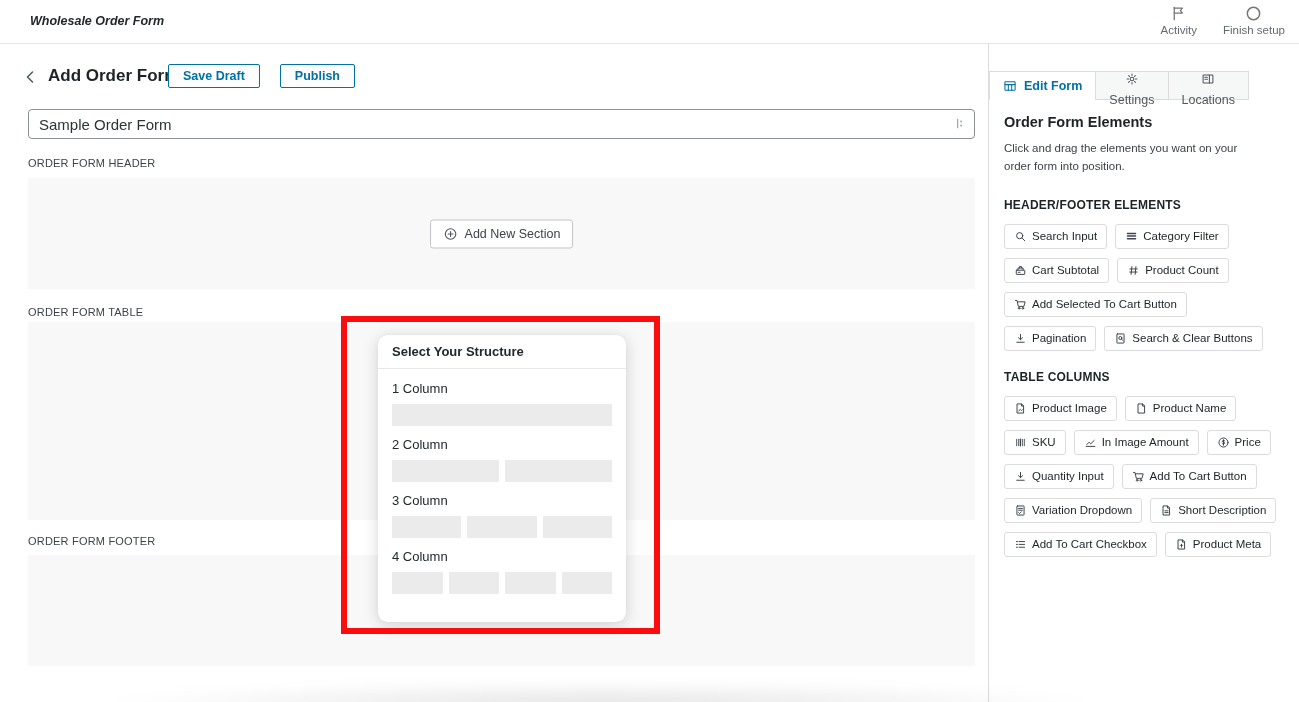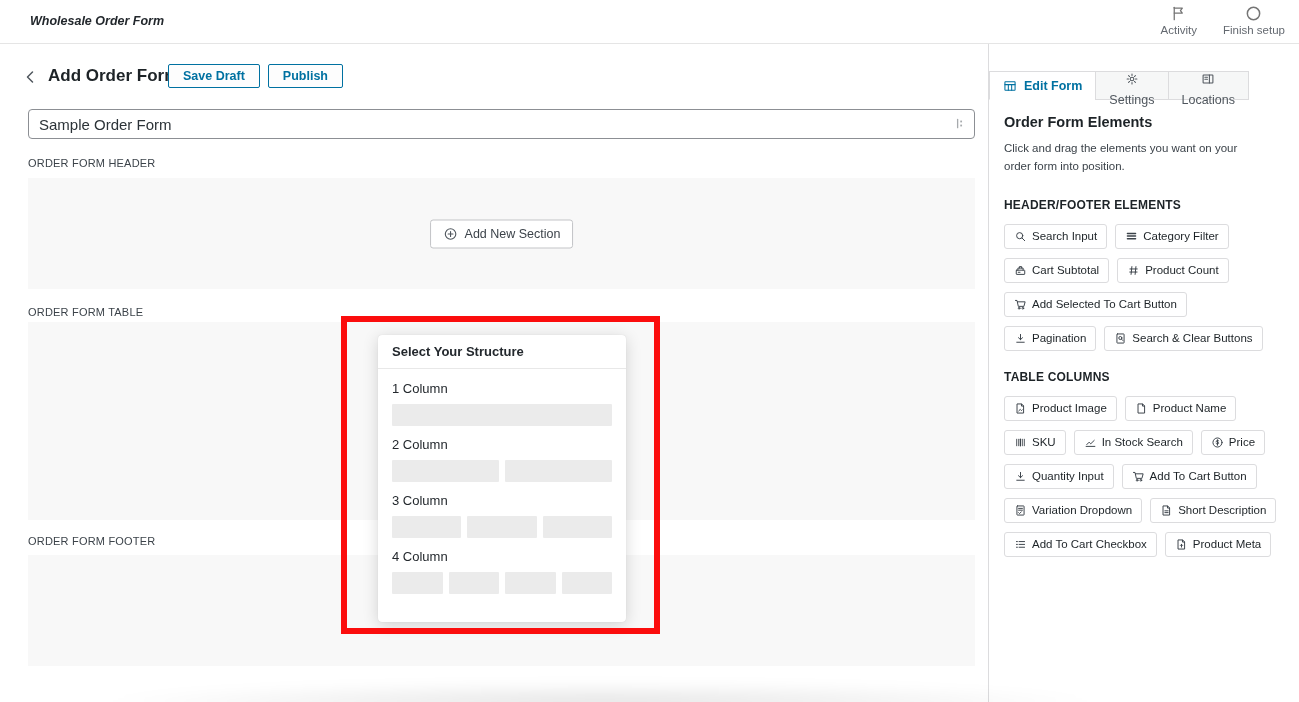--- a/index.html
+++ b/index.html
@@ -12,42 +12,42 @@
   .topbar-title { position:absolute; left:30px; top:14px; font-size:12.5px; font-weight:700; color:#23282d;font-style:italic; }
   .topbar-actions { position:absolute; right:14px; top:5px; display:flex; gap:26px; }
   .topbar-action { display:flex; flex-direction:column; align-items:center; gap:2px; color:#646970; cursor:pointer; }
   .topbar-action .ic { width:17px; height:17px; color:#757575; }
   .topbar-action span.lbl { font-size:11.5px; }
 
   
   .back { position:absolute; left:22px; top:66px; font-size:18px; color:#50575e; width:20px; height:20px; cursor:pointer; }
   .back .ic { width:16px; height:16px; }
   .page-title { position:absolute; left:48px; top:66px; font-size:17px; font-weight:700; color:#1d2327; }
-  .hdr-btns { position:absolute; left:168px; top:64px; display:flex; gap:8px; }
+  .hdr-btns { position:absolute; left:168px; top:64px; display:flex; gap:20px; }
   .wp-btn { display:inline-block; padding:4px 14px; border:1px solid #0071a1; border-radius:2px; background:#fdfdfd;
             color:#0071a1; font-size:12.5px; font-weight:700; cursor:pointer; font-family:inherit; }
 
   
   .name-input-wrap { position:absolute; left:28px; top:109px; width:947px; height:30px; }
   .name-input { width:100%; height:100%; border:1px solid #8c8f94; border-radius:4px; padding:0 28px 0 10px;
                 font-size:15px; color:#2c3338; font-family:inherit; background:#fff; }
   .name-input-icon { position:absolute; right:8px; top:7px; width:15px; height:15px; color:#a7aaad; }
 
   
   .section-label { position:absolute; left:28px; font-size:11px; font-weight:500; letter-spacing:.2px; color:#3c434a; }
   .panel { position:absolute; left:28px; width:947px; background:#f8f8f8; }
   .add-section-btn { position:absolute; left:50%; top:50%; transform:translate(-50%,-50%);
                      display:inline-flex; align-items:center; gap:7px; padding:6px 12px; background:#fff;
                      border:1px solid #c3c4c7; border-radius:3px; font-size:12.5px; color:#3c434a; cursor:pointer; }
   .add-section-btn .ic { width:15px; height:15px; color:#50575e; }
   .add-section-btn.blue { border-color:#2491eb; color:#2491eb; top:auto; bottom:42px; font-weight:500; }
   .add-section-btn.blue .ic { color:#2491eb; }
 
   
-  .popup { position:absolute; left:378px; top:335px; width:248px; background:#fff; border-radius:4px; z-index:6;
+  .popup { position:absolute; left:378px; top:335px; width:248px; background:#fff; border-radius:9px; z-index:6;
            box-shadow:0 3px 16px rgba(0,0,0,.16), 0 0 1px rgba(0,0,0,.15); }
   .popup-header { padding:9px 14px; font-size:13px; font-weight:700; color:#23282d; border-bottom:1px solid #e8e8e8; }
   .popup-body { padding:12px 14px 16px; }
   .structure-option { margin-bottom:11px; }
   .structure-option:last-child { margin-bottom:12px; }
   .structure-option .opt-label { font-size:13px; color:#23282d; margin-bottom:8px; }
   .opt-bars { display:flex; gap:6px; cursor:pointer; }
   .opt-bars .bar { flex:1; height:22px; background:#ebebeb; border-radius:1px; }
   .popup-caret { position:absolute; left:494px; top:572px; width:14px; height:14px; background:#fff; transform:rotate(45deg);
                  z-index:5; box-shadow:3px 3px 6px rgba(0,0,0,.08); }
@@ -340,21 +340,21 @@
               </span>
               <span>SKU</span>
             </button>
             <button class="el-btn">
               <span class="ic">
                 <svg viewBox="0 0 16 16" fill="none" stroke="currentColor" stroke-width="1.2" stroke-linecap="round" stroke-linejoin="round">
                   <path d="M2.6 12.8h10.8"></path>
                   <path d="M3.4 10.6l2.9-3 2 2 4.3-4.2"></path>
                 </svg>
               </span>
-              <span>In Stock Search</span>
+              <span>In Image Amount</span>
             </button>
             <button class="el-btn">
               <span class="ic">
                 <svg viewBox="0 0 16 16" fill="none" stroke="currentColor" stroke-width="1.2" stroke-linecap="round" stroke-linejoin="round">
                   <circle cx="8" cy="8" r="5.6"></circle>
                   <path d="M9.7 6.1c-.5-.9-3-.9-3.3.3-.3 1.4 3.4.9 3.1 2.4-.2 1.2-2.8 1.3-3.4.3M8 4.6v6.8"></path>
                 </svg>
               </span>
               <span>Price</span>
             </button>

